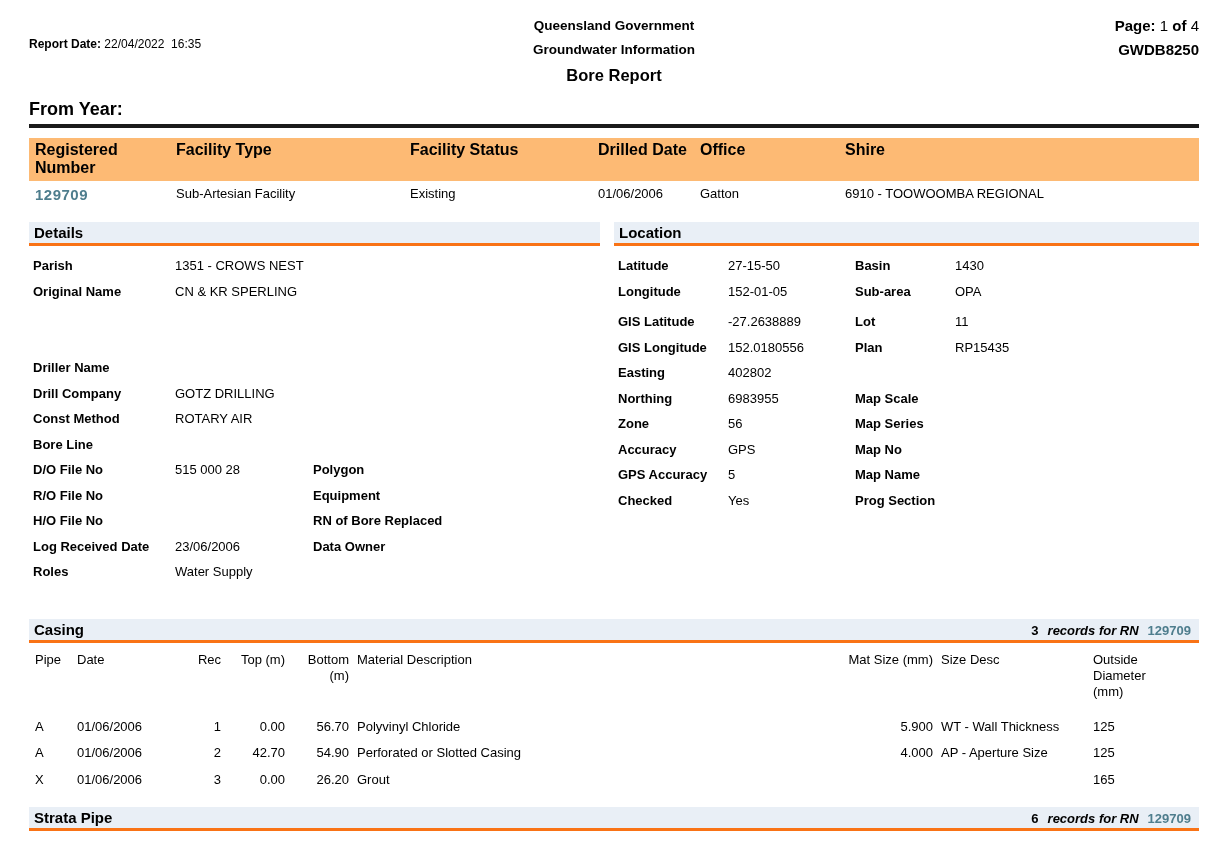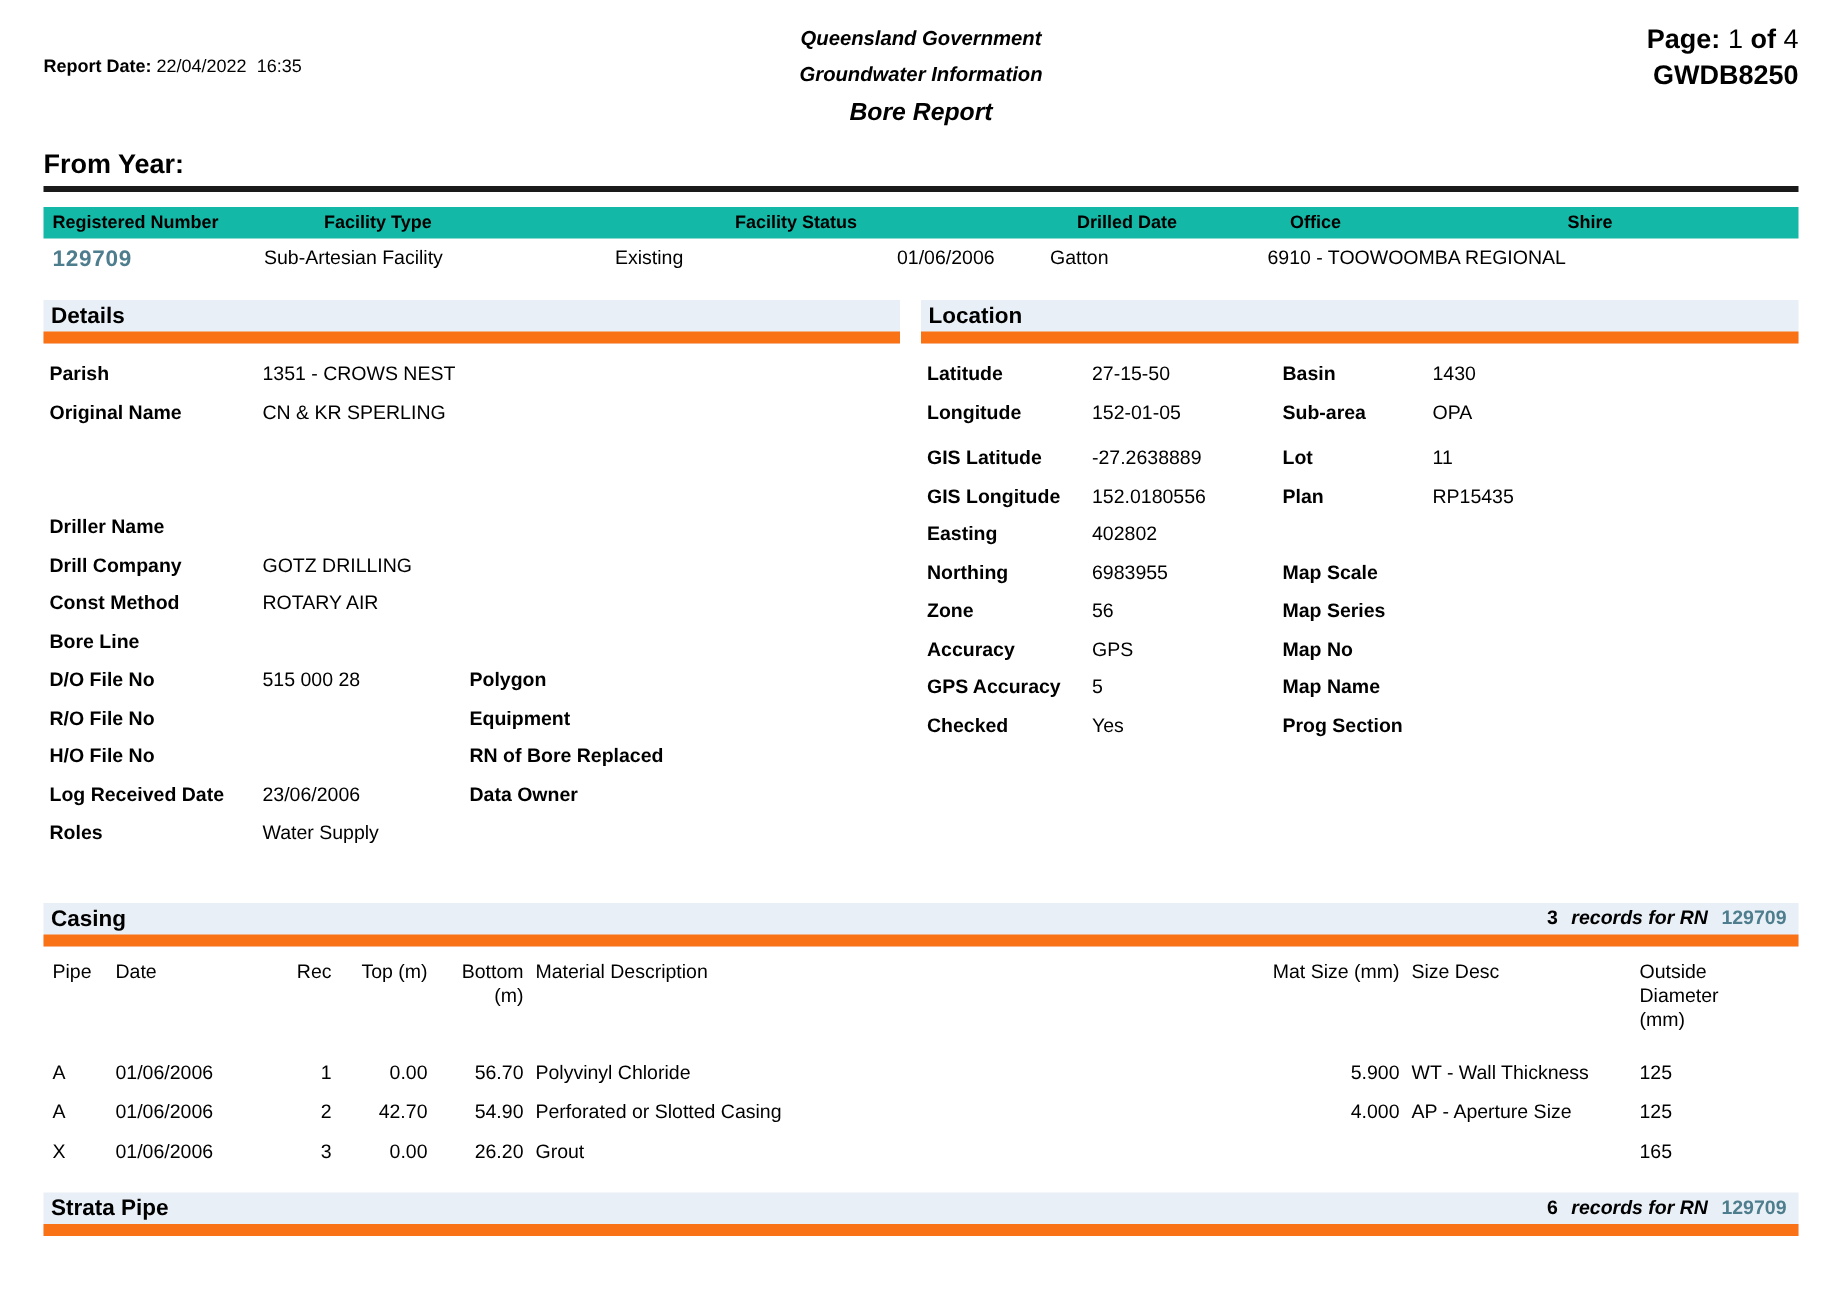--- a/index.html
+++ b/index.html
@@ -9,39 +9,39 @@
     font-family:"Liberation Sans", sans-serif;
     font-size:13px; color:#000;
   }
   .page { padding:10px 29px 0 29px; }
 
   
   .report-header { display:grid; grid-template-columns:1fr auto 1fr; align-items:start; padding-top:4px; }
   .header-left { padding-top:23px; font-size:12px; }
   .header-left .lbl { font-weight:bold; }
   .header-left .val { white-space:pre; }
-  .header-center { text-align:center; font-weight:bold;font-style:italic; }
+  .header-center { text-align:center; font-weight:bold; }
   .header-center .org { font-size:13.5px; line-height:24px; }
   .header-center .report-title { font-size:16.5px; line-height:26px; }
-  .header-right { text-align:right; font-size:18px; }
+  .header-right { text-align:right; font-size:15px; }
   .header-right .line { line-height:24px; }
   .header-right .b { font-weight:bold; }
   .from-year { margin-top:11px; font-weight:bold; font-size:18px; }
   .top-rule { margin-top:4px; height:4px; background:#1a1a1a; }
 
   
   .fac-grid { display:grid; grid-template-columns:141px 234px 188px 102px 145px 1fr; padding-left:6px; }
-  .fac-head { margin-top:10px; background:#14b8a6; padding:3px 0 4px 6px; font-weight:bold; font-size:12px;gap:40px; }
+  .fac-head { margin-top:10px; background:#fdba74; padding:3px 0 4px 6px; font-weight:bold; font-size:16px; }
   .fac-vals { padding:5px 0 7px 6px; }
   .rn-big { font-weight:bold; font-size:15px; color:#4e7d8d; letter-spacing:0.5px; }
 
   
   .two-col { display:grid; grid-template-columns:571px 1fr; column-gap:14px; margin-top:12px; align-items:start; }
-  .section-bar { display:flex; justify-content:space-between; align-items:flex-start;
-    background:#e9eff6; border-bottom:8px solid #f97316; padding:2px 8px 2px 5px; }
+  .section-bar { display:flex; justify-content:space-between; align-items:flex-end;
+    background:#e9eff6; border-bottom:3px solid #f97316; padding:2px 8px 2px 5px; }
   .section-title { font-weight:bold; font-size:15px; }
   .kv-rows { padding-top:7px; }
   .kv-row { display:grid; line-height:25.5px; padding-left:4px; }
   .details-row { grid-template-columns:142px 138px 1fr; }
   .location-row { grid-template-columns:110px 127px 100px 1fr; }
   .kv-row .lbl { font-weight:bold; }
   .row-gap { margin-top:51px; }
   .row-gap-sm { margin-top:5px; }
 
   

